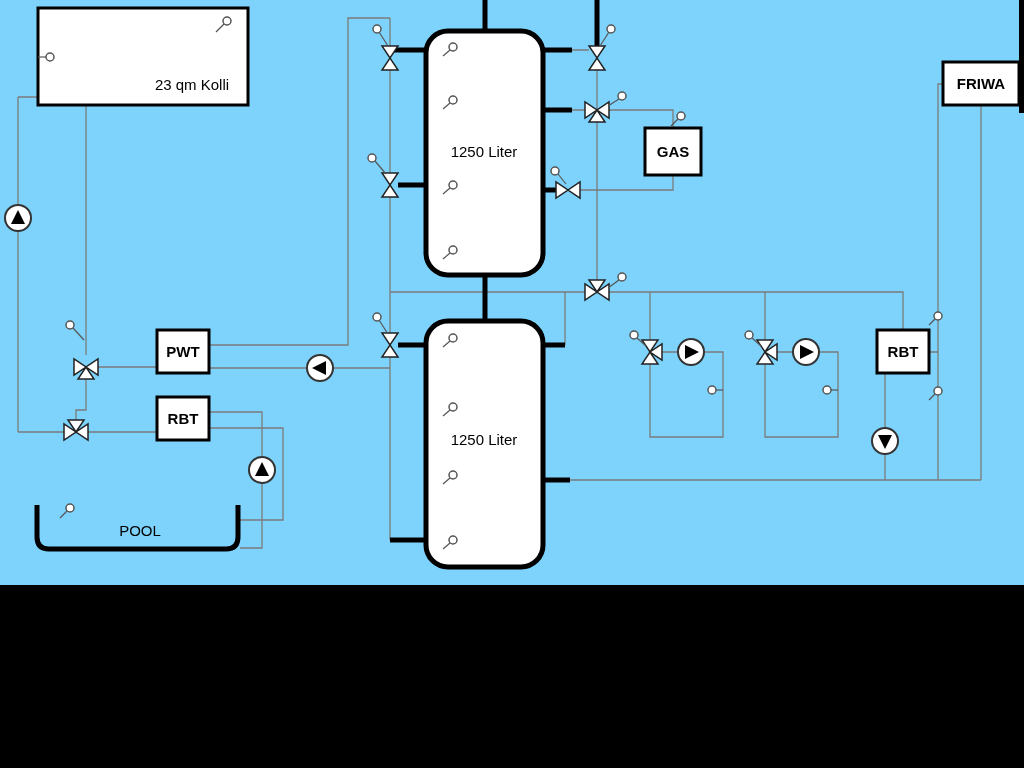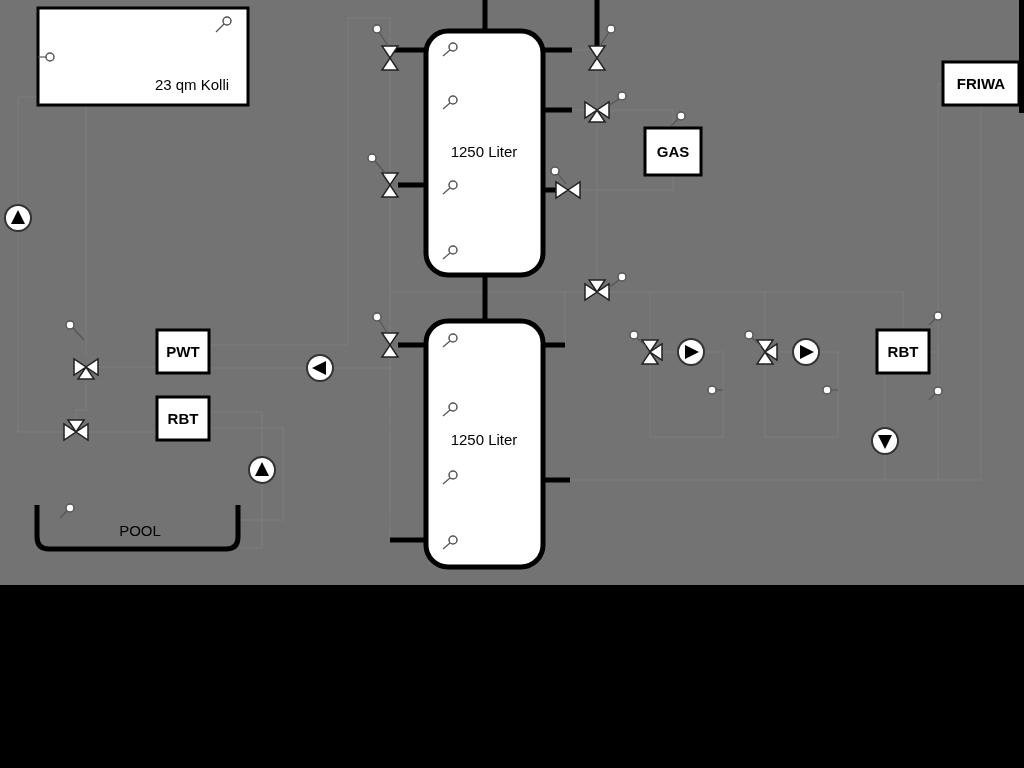--- a/index.html
+++ b/index.html
@@ -1,16 +1,16 @@
 <!DOCTYPE html>
 <html><head>
 <meta charset="utf-8">
 <style>
   html,body{margin:0;padding:0;background:#fff;}
-  .stage{position:relative;width:1024px;height:768px;background:#737373;overflow:hidden;
+  .stage{position:relative;width:1024px;height:768px;background:#7dd3fc;overflow:hidden;
          font-family:"Liberation Sans", sans-serif;text-decoration:underline;}
   .stage svg{position:absolute;left:0;top:0;}
   .black-band{position:absolute;left:0;top:585px;width:1024px;height:183px;background:#000;}
   .right-bar{position:absolute;left:1019px;top:0;width:5px;height:113px;background:#000;}
   text{font-family:"Liberation Sans", sans-serif;font-size:15px;fill:#000;}
   .boxlbl{font-weight:bold;}
   .pipe{stroke:#7b7b7b;stroke-width:1.3;fill:none;}
   .main{stroke:#000;stroke-width:5;fill:none;}
   .box{fill:#fff;stroke:#000;stroke-width:3;}
   .tank{fill:#fff;stroke:#000;stroke-width:5;}

